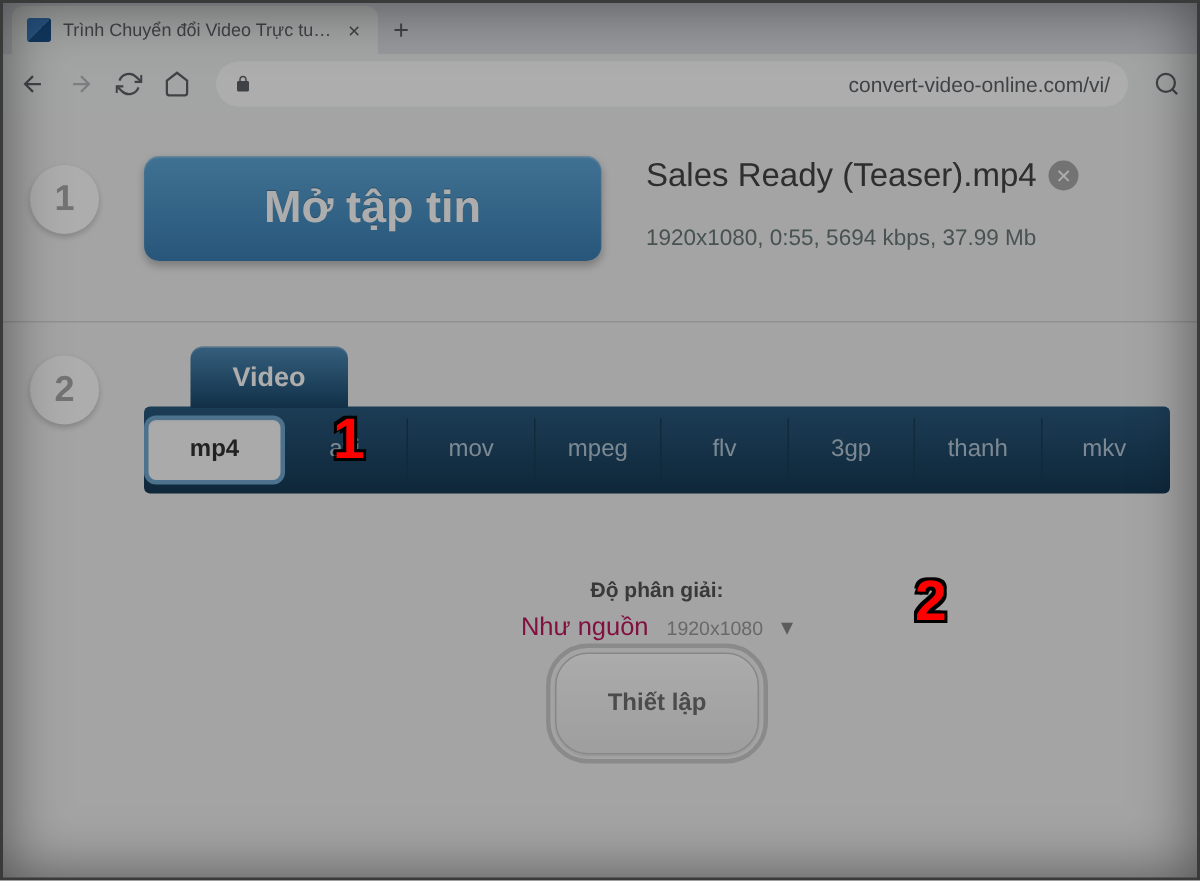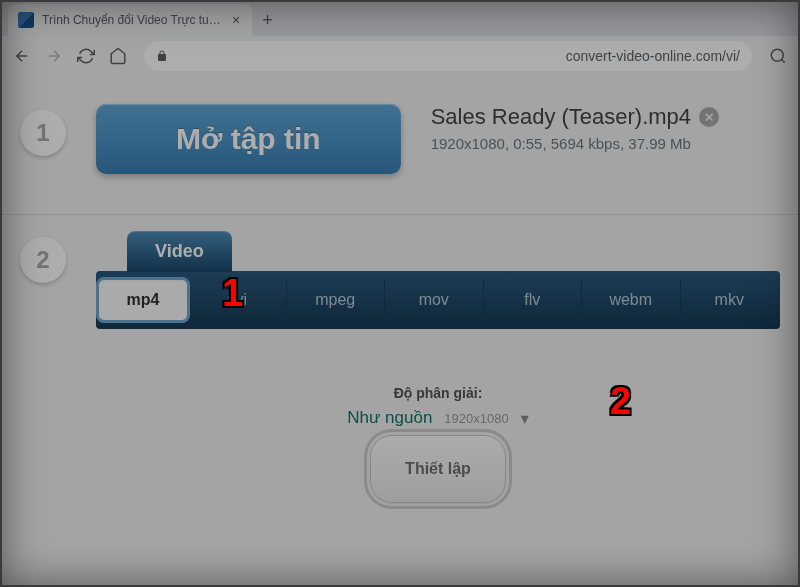--- a/index.html
+++ b/index.html
@@ -172,21 +172,21 @@
       background: #aaa;
       color: #fff;
       font-size: 13px;
       align-items: center;
       justify-content: center;
       cursor: pointer;
     }
     .file-meta {
       font-size: 15px;
       color: #6a7a7a;
-      margin-top: 5px;
+      margin-top: 20px;
     }
     
     
     .step-2-content {
       flex: 1;
       position: relative;
     }
     .tabs {
       display: flex;
       gap: 0;
@@ -263,21 +263,21 @@
       display: flex;
       align-items: center;
       gap: 12px;
       margin: 0 auto;
       padding: 6px 14px;
       cursor: pointer;
       border: 1px solid transparent;
     }
     .res-label {
       font-size: 17px;
-      color: #0f766e;
+      color: #be185d;
     }
     .res-value {
       font-size: 13px;
       color: #9a9a9a;
     }
     .dropdown-arrow {
       color: #888;
     }
     .settings-btn {
       background: linear-gradient(180deg, #fdfdfd 0%, #e9e9e9 100%);
@@ -391,24 +391,25 @@
 
   <div class="step">
     <div class="step-number">2</div>
     <div class="step-2-content">
       <div class="tabs">
         <button class="tab-btn active">Video</button>
       </div>
       <div class="format-bar">
         <div class="format-btn active">mp4</div>
         <div class="format-btn">avi</div>
+        <div class="format-btn">mov</div>
         <div class="format-btn">mpeg</div>
-        <div class="format-btn">mov</div>
         <div class="format-btn">flv</div>
-        <div class="format-btn">webm</div>
+        <div class="format-btn">3gp</div>
+        <div class="format-btn">thanh</div>
         <div class="format-btn">mkv</div>
       </div>
       <div class="options-row">
         <span class="label-text">Độ phân giải:</span>
         <div class="res-dropdown">
           <span class="res-label">Như nguồn</span>
           <span class="res-value">1920x1080</span>
           <span class="dropdown-arrow">▾</span>
         </div>
         <button class="settings-btn">Thiết lập</button>

